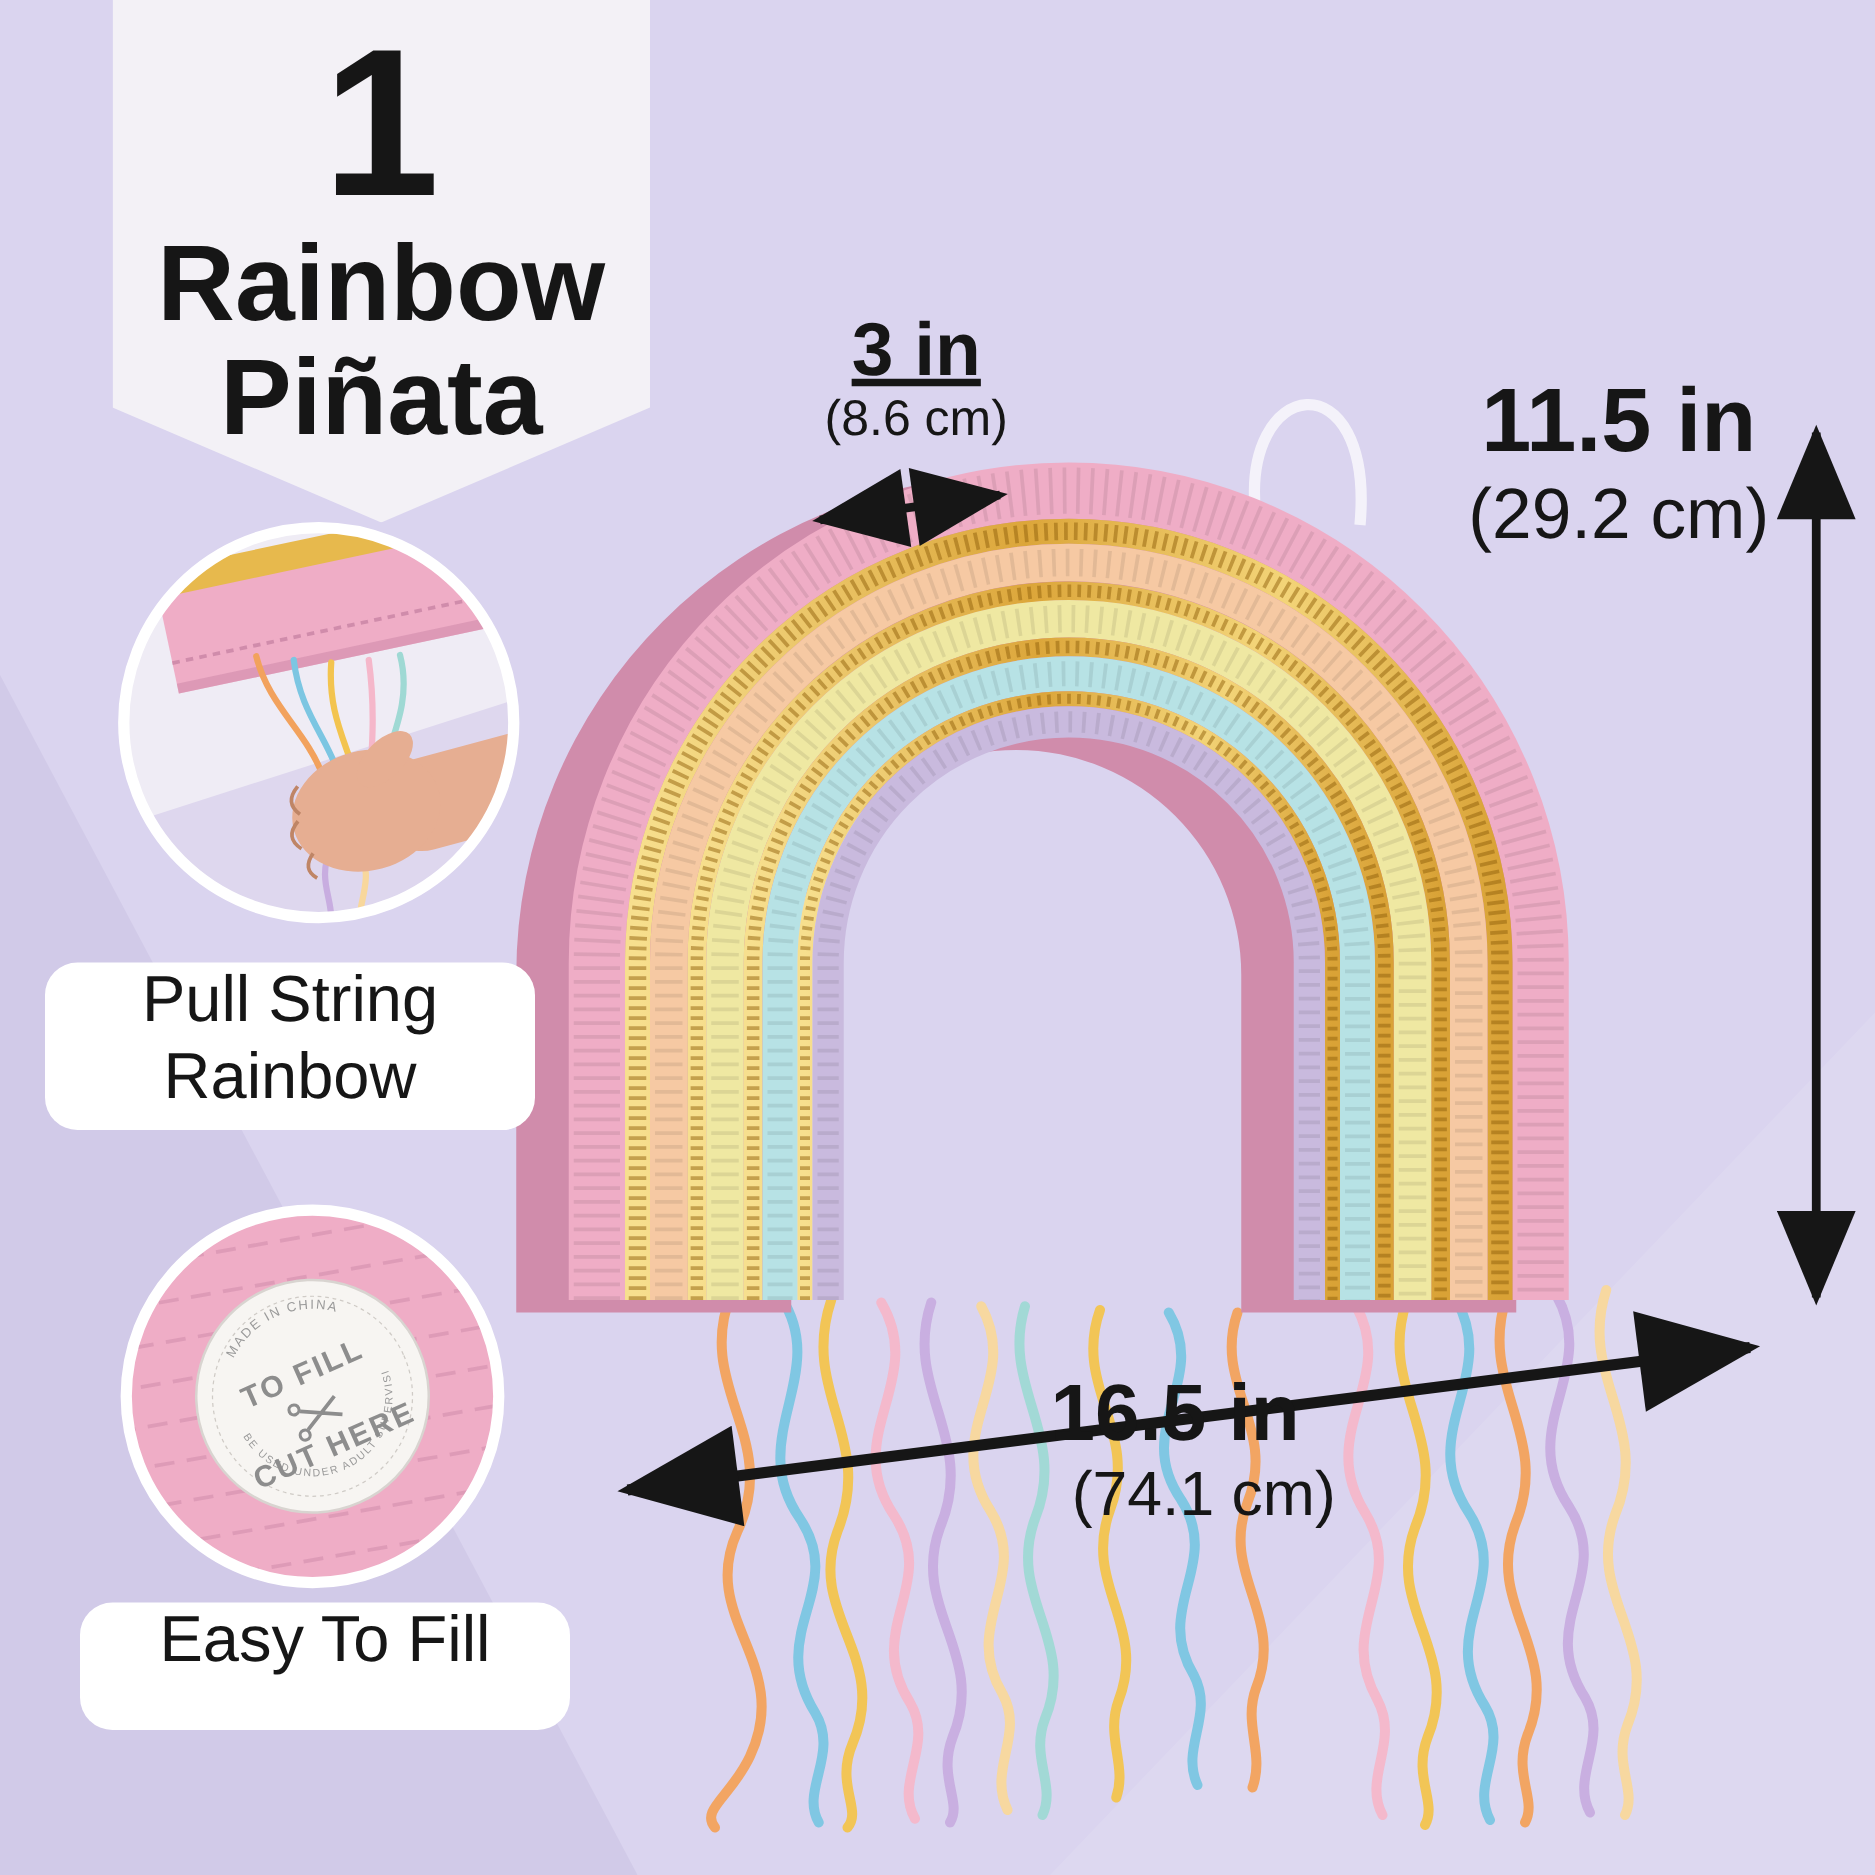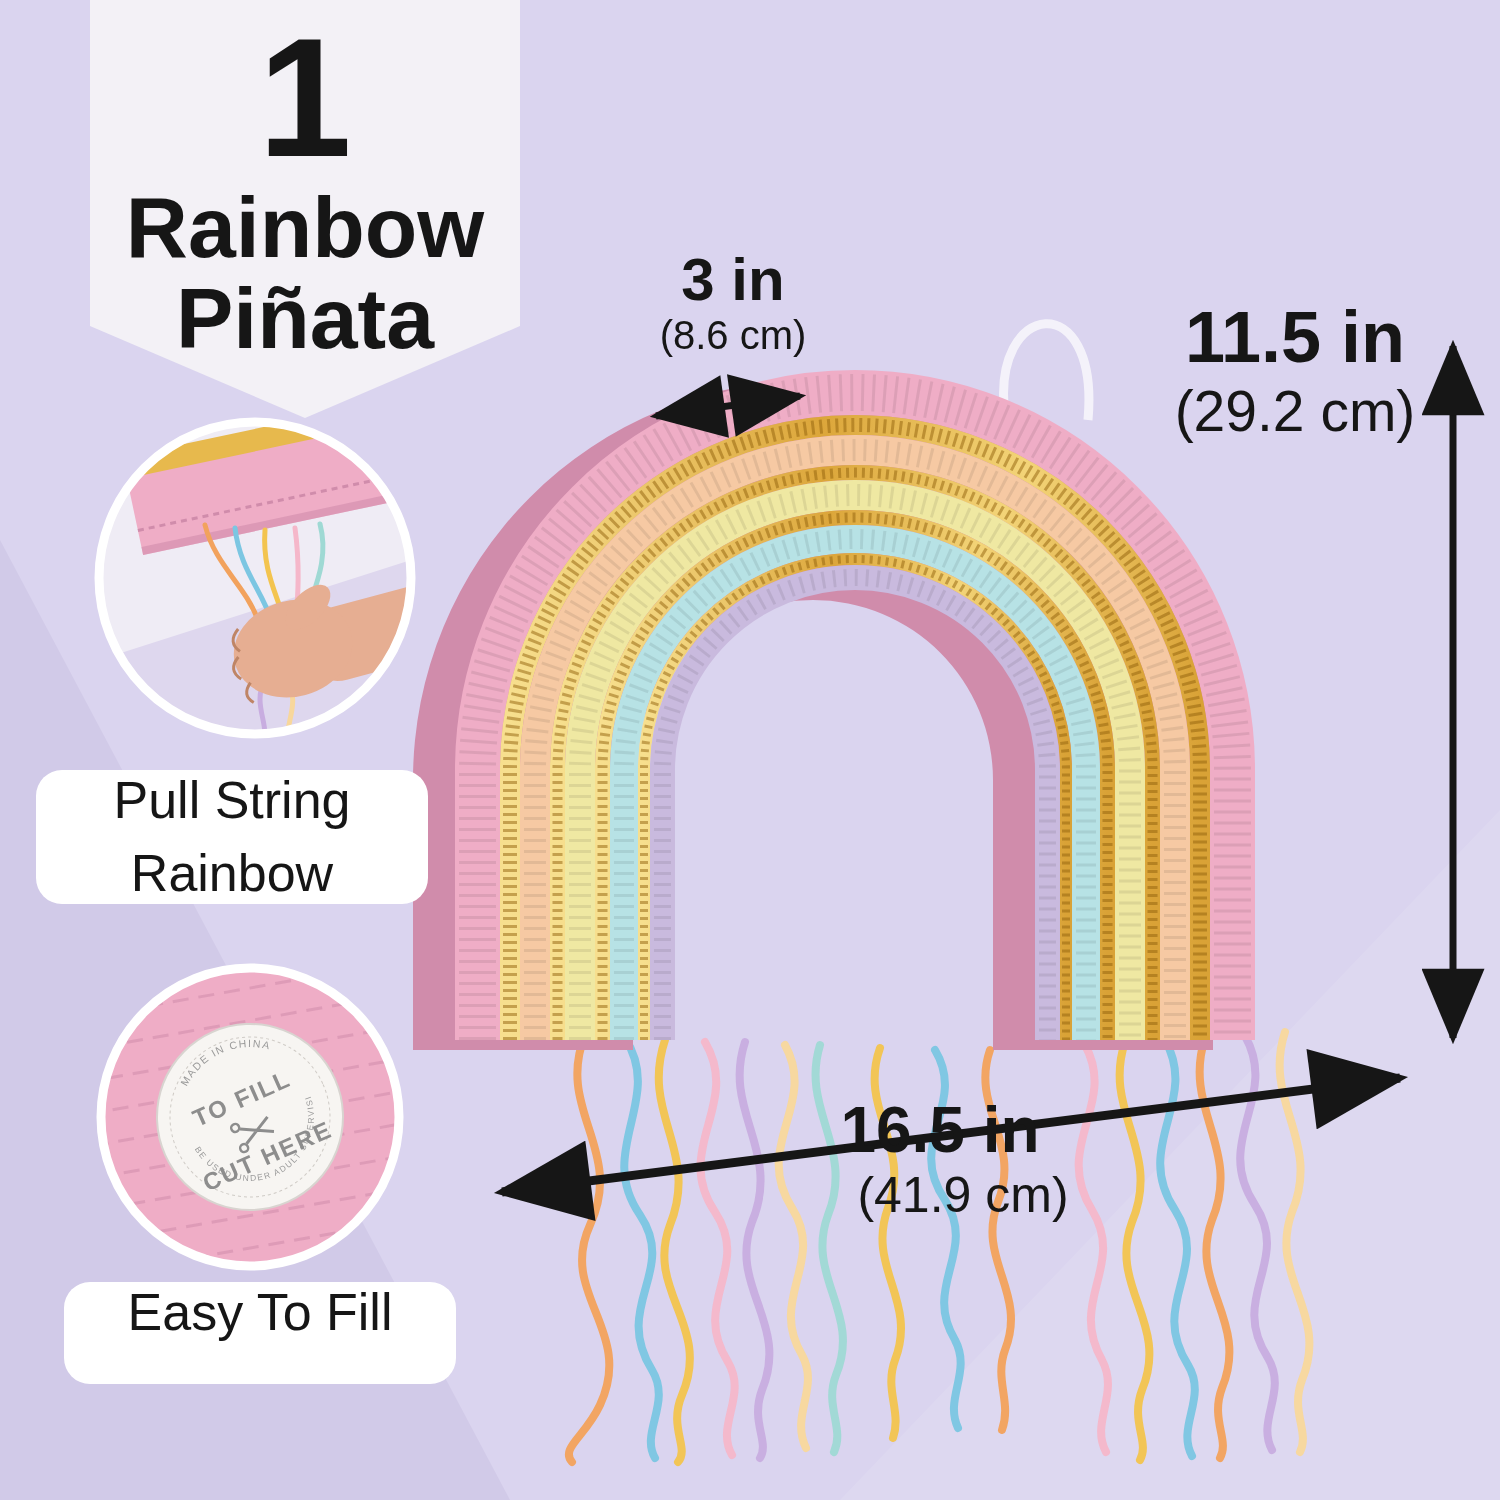--- a/index.html
+++ b/index.html
@@ -22,32 +22,32 @@
     clip-path:polygon(0 0,100% 0,100% 78%,50% 100%,0 78%);
     display:flex;flex-direction:column;align-items:center;justify-content:flex-start;
     padding-top:14px;box-sizing:border-box;text-align:center;
   }
   .banner-num{font-weight:bold;font-size:168px;line-height:1.0;}
   .banner-line{font-weight:bold;font-size:86px;line-height:1.06;}
 
   
   .pill{
     position:absolute;z-index:3;background:var(--white);border-radius:26px;
-    display:flex;flex-direction:column;align-items:center;justify-content:space-between;
+    display:flex;flex-direction:column;align-items:center;justify-content:flex-start;
     text-align:center;font-size:52px;line-height:1.18;color:var(--ink);
   }
   .pill-pull{left:36px;top:770px;width:392px;height:134px;}
   .pill-fill{left:36px;top:1282px;width:392px;height:102px;margin-left:28px;}
 
   
   .dim{position:absolute;z-index:2;text-align:center;color:var(--ink);}
   .dim .imp{font-weight:bold;display:block;}
   .dim .met{display:block;}
   .dim-depth{left:628px;top:248px;width:210px;}
-  .dim-depth .imp{font-size:60px;line-height:1.05;}
+  .dim-depth .imp{font-size:60px;line-height:1.05;text-decoration:underline;}
   .dim-depth .met{font-size:40px;line-height:1.2;}
   .dim-height{left:1140px;top:300px;width:310px;text-align:center;}
   .dim-height .imp{font-size:72px;line-height:1.05;}
   .dim-height .met{font-size:57px;line-height:1.25;}
   .dim-width{left:720px;top:1086px;width:440px;}
   .dim-width .imp{font-size:64px;line-height:1.02;margin-top:12px;}
   .dim-width .met{font-size:50px;line-height:1.3;text-indent:46px;}
 
   
   .band{fill:none;}
@@ -232,16 +232,16 @@
   <div class="dim dim-depth">
     <span class="imp">3 in</span>
     <span class="met">(8.6 cm)</span>
   </div>
   <div class="dim dim-height">
     <span class="imp">11.5 in</span>
     <span class="met">(29.2 cm)</span>
   </div>
   <div class="dim dim-width">
     <span class="imp">16.5 in</span>
-    <span class="met">(41.9 cm)</span>
+    <span class="met">(74.1 cm)</span>
   </div>
 
 </div>
 
 </body></html>

